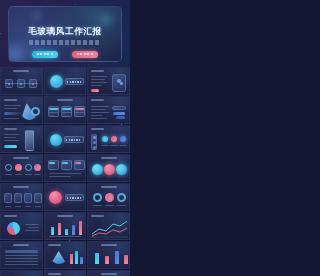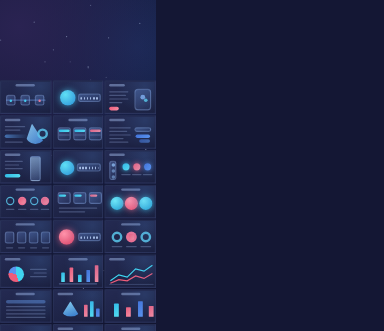--- a/index.html
+++ b/index.html
@@ -141,20 +141,37 @@
       <span class="star" style="width: 1.5px; height: 1.5px; left: 57.7255px; top: 50.5568px; opacity: 0.38;"></span>
       <span class="star" style="width: 1px; height: 1px; left: 77.8145px; top: 160.543px; opacity: 0.44;"></span>
       <span class="star" style="width: 1px; height: 1px; left: 16.0566px; top: 235.8px; opacity: 0.32;"></span>
       <span class="star" style="width: 1.5px; height: 1.5px; left: 18.1853px; top: 71.3226px; opacity: 0.3;"></span>
       <span class="star" style="width: 1px; height: 1px; left: 56.8561px; top: 187.304px; opacity: 0.27;"></span>
       <span class="star" style="width: 1px; height: 1px; left: 0.0594085px; top: 33.198px; opacity: 0.55;"></span>
       <span class="star" style="width: 1px; height: 1px; left: 128.254px; top: 86.4798px; opacity: 0.34;"></span>
       <span class="star" style="width: 1px; height: 1px; left: 42.0446px; top: 128.939px; opacity: 0.56;"></span>
     </div>
 
+  <div class="hero">
+    <div class="hero-blob" style="left:-10px;bottom:-8px;width:30px;height:30px;background:radial-gradient(circle,rgba(120,170,255,.45),rgba(120,170,255,0) 70%);"></div>
+    <div class="hero-blob" style="right:6px;top:4px;width:18px;height:18px;background:radial-gradient(circle,rgba(90,220,240,.35),rgba(90,220,240,0) 70%);"></div>
+    <div class="hero-blob" style="left:22px;top:2px;width:12px;height:12px;background:radial-gradient(circle,rgba(150,190,255,.30),rgba(150,190,255,0) 70%);"></div>
+
+    <div class="hero-title">毛玻璃风工作汇报</div>
+    <div class="hero-sub"></div>
+
+    <div class="hero-btns">
+      <span class="btn cyan">
+          <i></i>
+        </span>
+      <span class="btn pink">
+          <i></i>
+        </span>
+    </div>
+  </div>
 
   <div class="grid">
 
     <div class="slide">
       <div class="s-head"></div>
       <div class="line" style="left:4px;right:4px;top:15px;background:rgba(120,170,255,.45);"></div>
       <div class="glass" style="left:4px;top:11px;width:8px;height:9px;"></div>
       <div class="glass" style="left:16px;top:11px;width:8px;height:9px;"></div>
       <div class="glass" style="left:28px;top:11px;width:8px;height:9px;"></div>
       <div class="dot cy" style="left:7px;top:14.5px;width:2px;height:2px;"></div>

